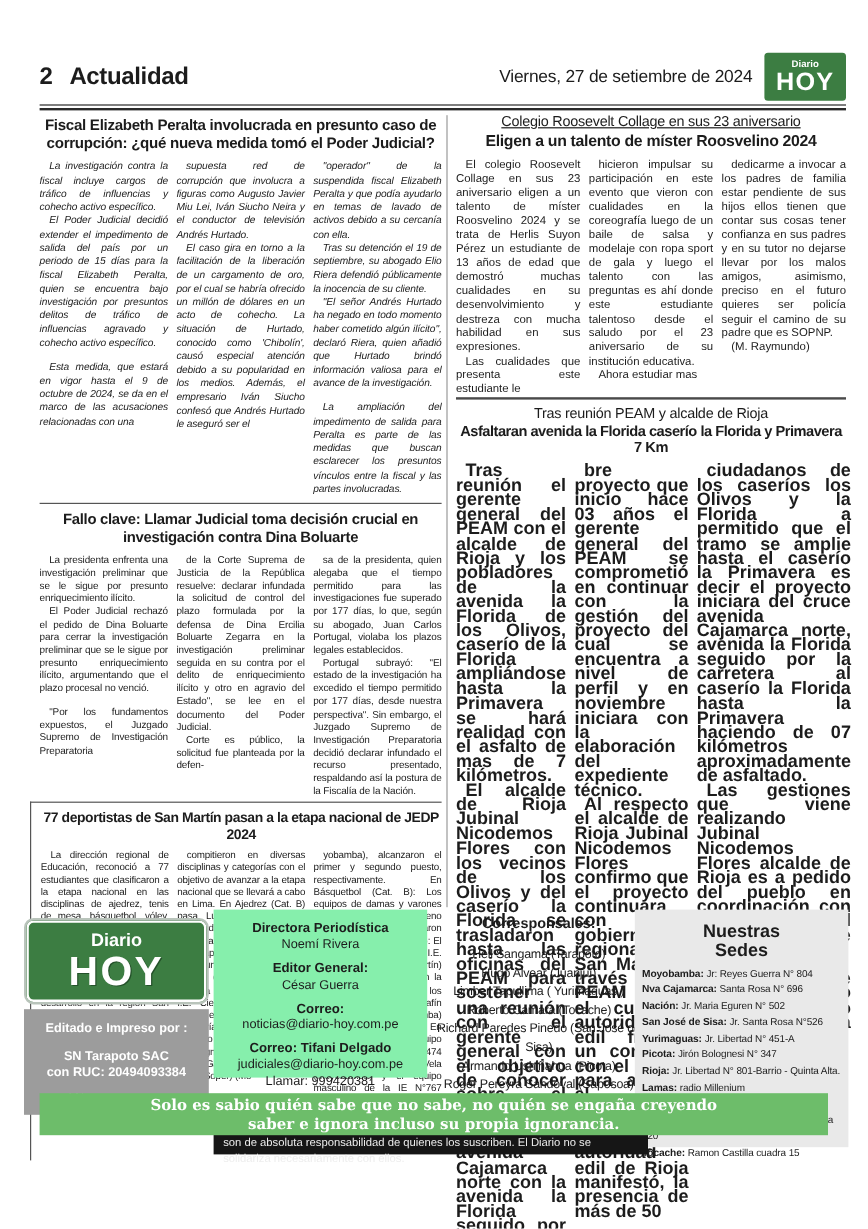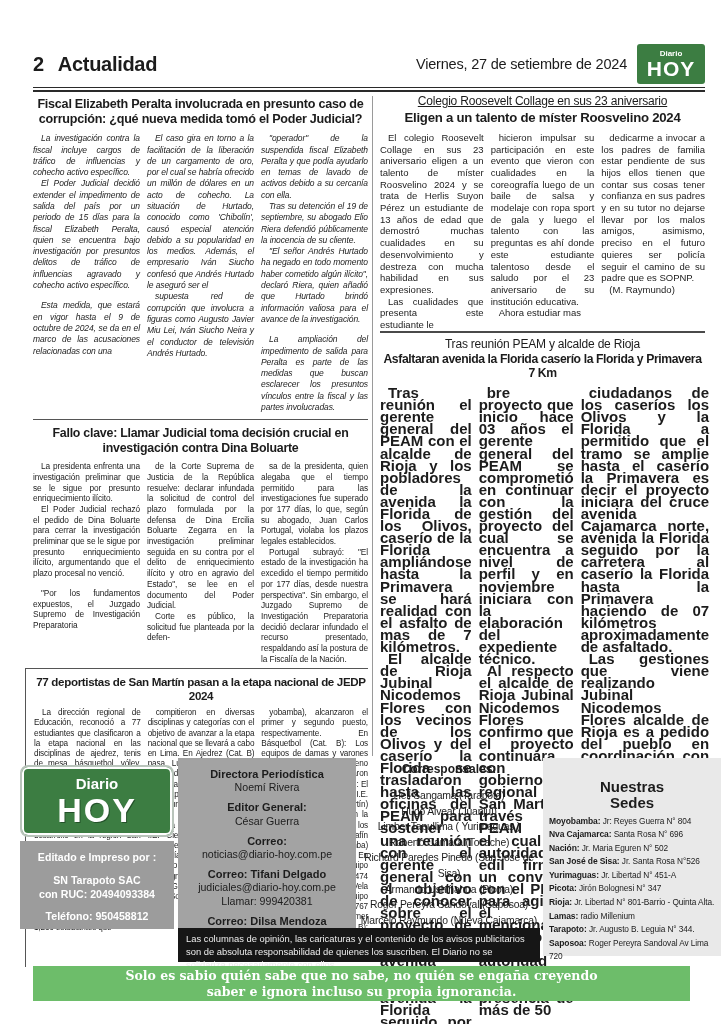--- a/index.html
+++ b/index.html
@@ -66,42 +66,42 @@
               box-shadow: inset 0 0 0 2px #ffffff;
               display: flex; flex-direction: column; align-items: center; justify-content: center; color: #fff; }
   .logo-box .lg-top { font-size: 15px; font-weight: bold; line-height: 1.15; }
   .logo-box .lg-main { font-size: 34px; font-weight: bold; line-height: 1; letter-spacing: 2px;
                        text-shadow: 1px 1px 0 #24512a; }
   .gray-box { position: absolute; left: 2px; top: 83px; width: 154px; height: 88px;
               background: #9c9c9c; color: #fff; font-weight: bold; font-size: 10.6px;
               text-align: center; padding-top: 10px; line-height: 1.3; }
   .imp-line:empty { height: 9px; }
 
-  .staff { position: absolute; left: 160px; top: 0; width: 178px; height: 170px;
-           background: #a3a3a3; text-align: center; padding-top: 10px; }
+  .staff { position: absolute; left: 160px; top: 0; width: 178px; height: 140px;
+           background: #86efac; text-align: center; padding-top: 10px; }
   .staff-item { margin-bottom: 7px; }
   .f-role { font-weight: bold; font-size: 11px; line-height: 1.2; }
   .f-name { font-size: 10.6px; line-height: 1.25; }
 
   .corresp { position: absolute; left: 340px; top: 4px; width: 182px; text-align: center; }
   .corresp-title { font-weight: bold; font-size: 12px; margin-bottom: 12px; }
   .corresp-item { font-size: 10.4px; line-height: 1.5; letter-spacing: -0.2px; }
 
-  .sedes { position: absolute; left: 525px; top: 0; width: 178px; height: 198px;
-           background: #e9e9e9; padding: 21px 6px; }
+  .sedes { position: absolute; left: 511px; top: 0; width: 178px; height: 198px;
+           background: #e9e9e9; padding: 11px 6px; }
   .sedes-title { text-align: center; font-weight: bold; font-size: 15px; line-height: 1.05;
                  width: 90px; margin: 0 auto 4px; }
   .sede-item { font-size: 8.3px; line-height: 1.6; letter-spacing: -0.1px; }
   .sede-item b { font-size: 8.5px; }
 
   .blackbar { position: absolute; left: 160px; top: 170px; width: 362px; height: 34px;
               background: #161616; color: #ededed; font-size: 9.4px; line-height: 1.4;
               padding: 4px 8px; }
 
-  .greenbar { position: absolute; left: 33px; top: 966px; width: 657px; height: 35px;
+  .greenbar { position: absolute; left: 33px; top: 911px; width: 657px; height: 35px;
               background: #6dbd6a; color: #fff; font-family: "DejaVu Serif", serif;
               font-weight: bold; font-size: 12.5px; line-height: 1.3; text-align: center;
               padding: 2px 74px; }
 </style>
 </head>
 <body>
 
 <div class="page">
 
   <div class="hdr">
@@ -121,22 +121,22 @@
     <section class="sec-fiscal">
       <div class="headline h-fiscal">Fiscal Elizabeth Peralta involucrada en presunto caso de corrupción: ¿qué nueva medida tomó el Poder Judicial?</div>
       <div class="cols3 body-fiscal">
         <div class="col">
             <div class="para">La investigación contra la fiscal incluye cargos de tráfico de influencias y cohecho activo específico.</div>
             <div class="para">El Poder Judicial decidió extender el impedimento de salida del país por un periodo de 15 días para la fiscal Elizabeth Peralta, quien se encuentra bajo investigación por presuntos delitos de tráfico de influencias agravado y cohecho activo específico.</div>
             <div class="para"></div>
             <div class="para">Esta medida, que estará en vigor hasta el 9 de octubre de 2024, se da en el marco de las acusaciones relacionadas con una</div>
           </div>
         <div class="col">
+            <div class="para">supuesta red de corrupción que involucra a figuras como Augusto Javier Miu Lei, Iván Siucho Neira y el conductor de televisión Andrés Hurtado.</div>
             <div class="para">El caso gira en torno a la facilitación de la liberación de un cargamento de oro, por el cual se habría ofrecido un millón de dólares en un acto de cohecho. La situación de Hurtado, conocido como 'Chibolín', causó especial atención debido a su popularidad en los medios. Además, el empresario Iván Siucho confesó que Andrés Hurtado le aseguró ser el</div>
-            <div class="para">supuesta red de corrupción que involucra a figuras como Augusto Javier Miu Lei, Iván Siucho Neira y el conductor de televisión Andrés Hurtado.</div>
           </div>
         <div class="col">
             <div class="para">"operador" de la suspendida fiscal Elizabeth Peralta y que podía ayudarlo en temas de lavado de activos debido a su cercanía con ella.</div>
             <div class="para">Tras su detención el 19 de septiembre, su abogado Elio Riera defendió públicamente la inocencia de su cliente.</div>
             <div class="para">"El señor Andrés Hurtado ha negado en todo momento haber cometido algún ilícito", declaró Riera, quien añadió que Hurtado brindó información valiosa para el avance de la investigación.</div>
             <div class="para"></div>
             <div class="para">La ampliación del impedimento de salida para Peralta es parte de las medidas que buscan esclarecer los presuntos vínculos entre la fiscal y las partes involucradas.</div>
           </div>
       </div>
     </section>

